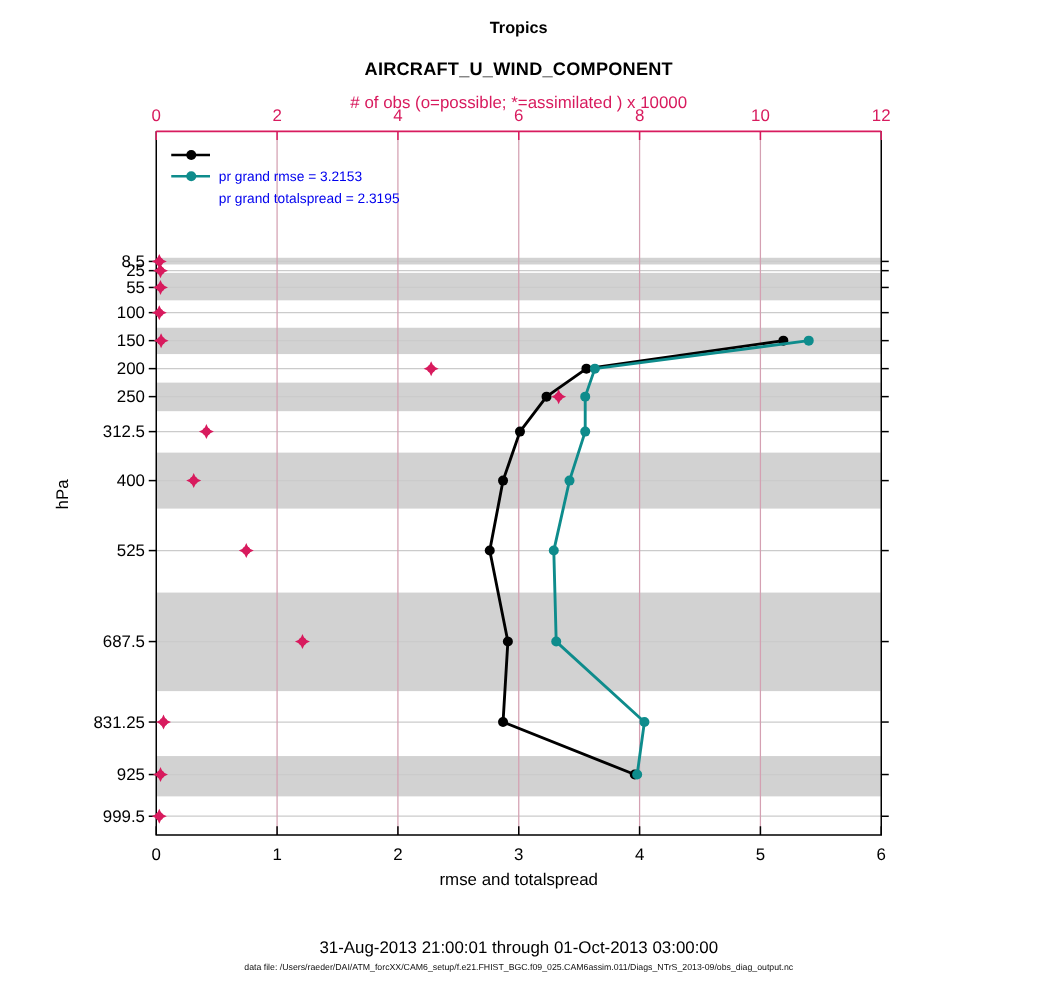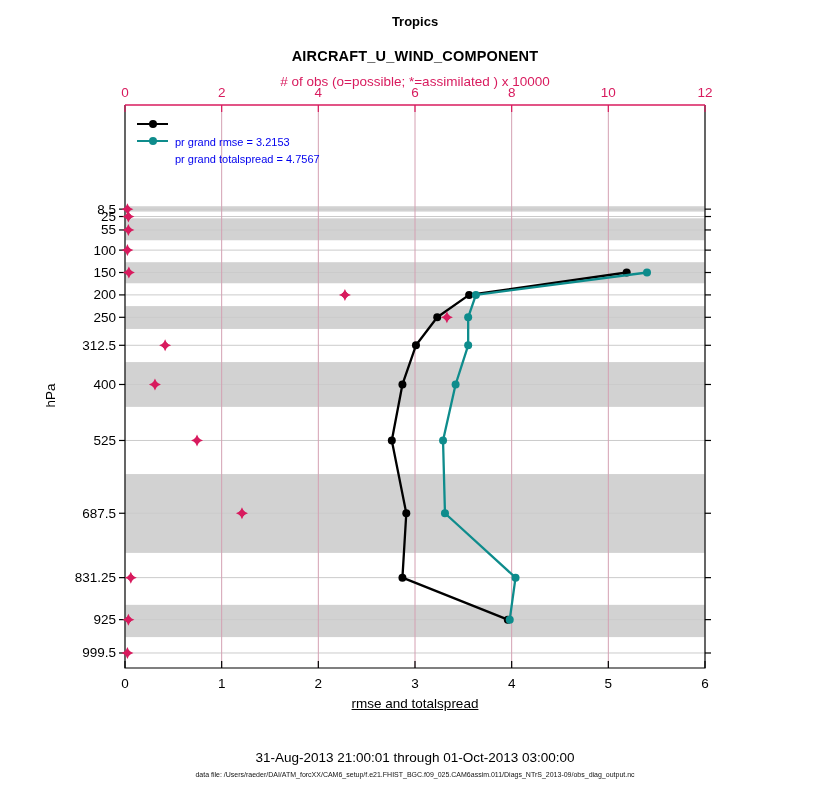--- a/index.html
+++ b/index.html
@@ -4,21 +4,21 @@
 <style>
   html,body{margin:0;padding:0;background:#ffffff;}
   .figure{
     position:relative;width:830px;height:800px;background:#ffffff;overflow:hidden;
     font-family:"Liberation Sans", sans-serif;color:#000;
   }
   .t-center{position:absolute;left:0;width:830px;text-align:center;white-space:nowrap;}
   .title1{top:14px;font-size:13px;font-weight:bold;}
   .title2{top:48px;font-size:14.5px;font-weight:bold;letter-spacing:.2px;}
   .topaxislabel{top:74px;font-size:13.5px;}
-  .xlabel{top:696px;font-size:13.5px;text-decoration:underline;}
+  .xlabel{top:696px;font-size:13.5px;}
   .daterange{top:718px;font-size:13.5px;margin-top:32px;}
   .footer{top:771px;font-size:7px;color:#111;}
   .ylabel{
     position:absolute;left:38px;top:388px;font-size:13.5px;
     transform:rotate(-90deg);transform-origin:center;
   }
   svg.plot{position:absolute;left:0;top:0;}
   .legend{position:absolute;left:137px;top:115px;}
   .legend-row{display:flex;align-items:center;height:17px;}
   .legend-sample{position:relative;width:31px;height:8px;margin-right:7px;}
@@ -239,21 +239,21 @@
         <span class="legend-line" style="background: rgb(0, 0, 0);"></span>
         <span class="legend-dot" style="background: rgb(0, 0, 0);"></span>
       </span>
       <span class="legend-label">pr grand rmse = 3.2153</span>
     </div>
     <div class="legend-row">
       <span class="legend-sample">
         <span class="legend-line" style="background: rgb(14, 140, 140);"></span>
         <span class="legend-dot" style="background: rgb(14, 140, 140);"></span>
       </span>
-      <span class="legend-label">pr grand totalspread = 4.7567</span>
+      <span class="legend-label">pr grand totalspread = 2.3195</span>
     </div>
   </div>
 
   <div class="ylabel">hPa</div>
   <div class="t-center xlabel">rmse and totalspread</div>
   <div class="t-center daterange">31-Aug-2013 21:00:01 through 01-Oct-2013 03:00:00</div>
   <div class="t-center footer">data file: /Users/raeder/DAI/ATM_forcXX/CAM6_setup/f.e21.FHIST_BGC.f09_025.CAM6assim.011/Diags_NTrS_2013-09/obs_diag_output.nc</div>
 </div>
 
 </body></html>

